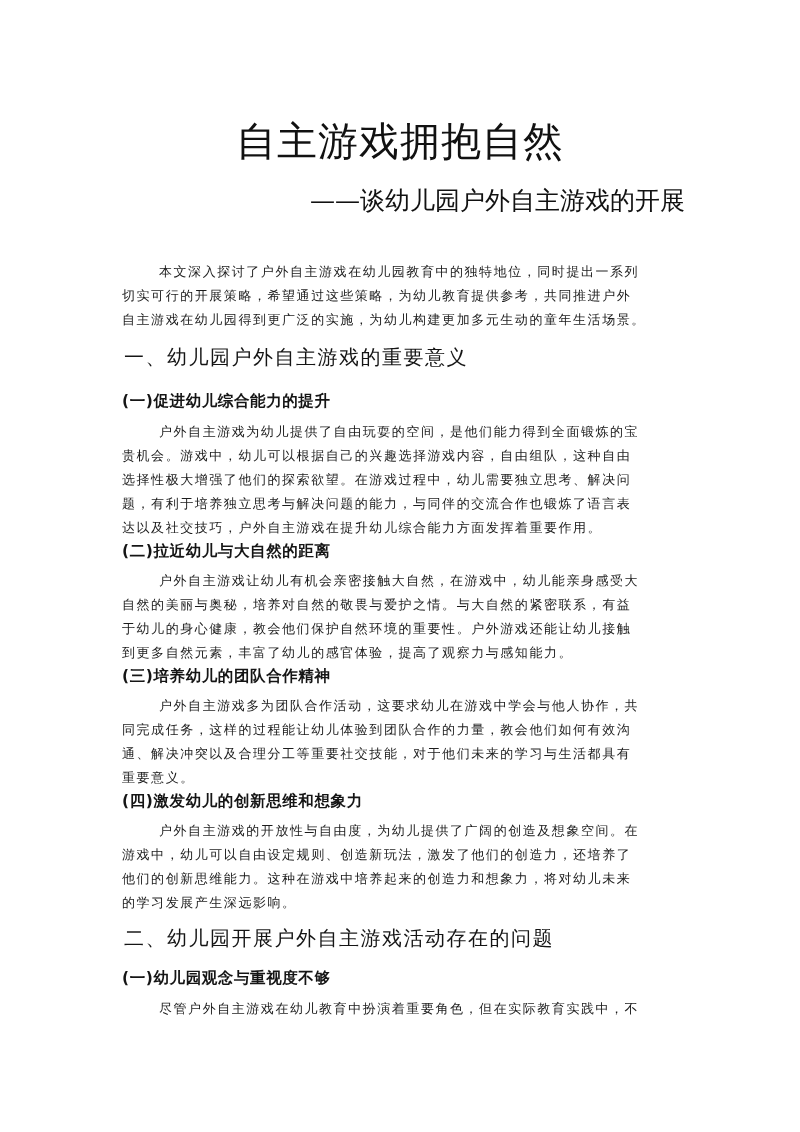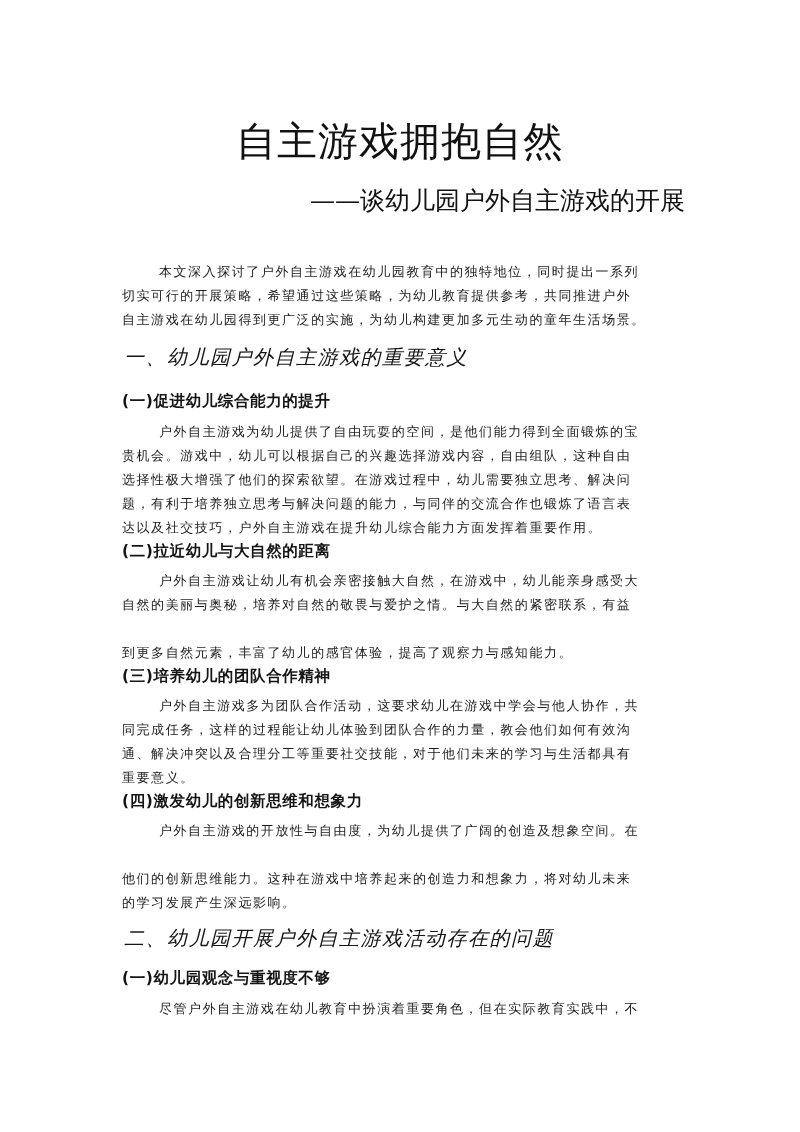--- a/index.html
+++ b/index.html
@@ -2,21 +2,21 @@
 <html><head>
 <meta charset="utf-8">
 <style>
   html, body { margin: 0; padding: 0; background: #ffffff; }
   body { width: 800px; height: 1132px; position: relative; overflow: hidden; }
   .page { position: absolute; left: 0; top: 0; width: 800px; height: 1132px; background: #fff; color: #1a1a1a; }
   .title { position: absolute; left: 0; width: 800px; top: 118px; text-align: center; font-family: "DejaVu Serif", serif; font-size: 40px; line-height: 46px; letter-spacing: 1px; color: #111; }
   .subtitle { position: absolute; left: 310px; top: 185px; font-family: "DejaVu Serif", serif; font-size: 25px; line-height: 32px; color: #111; white-space: nowrap; }
   .line { position: absolute; left: 122px; font-family: "DejaVu Serif", serif; font-size: 13px; line-height: 24px; white-space: nowrap; color: #1c1c1c; letter-spacing: 1.55px; }
   .indent { left: 159px; }
-  .h1 { position: absolute; left: 124px; font-family: "DejaVu Serif", serif; font-size: 20px; line-height: 26px; white-space: nowrap; color: #151515; letter-spacing: 1.5px; font-style: italic; }
+  .h1 { position: absolute; left: 124px; font-family: "DejaVu Serif", serif; font-size: 20px; line-height: 26px; white-space: nowrap; color: #151515; letter-spacing: 1.5px; }
   .h2 { position: absolute; left: 122px; font-family: "DejaVu Sans", sans-serif; font-weight: bold; font-size: 15.5px; line-height: 22px; white-space: nowrap; color: #151515; letter-spacing: 0.6px; text-align: right; }
 </style>
 </head>
 <body>
 
 <div class="page">
   <div class="title">自主游戏拥抱自然</div>
   <div class="subtitle">——谈幼儿园户外自主游戏的开展</div>
 
   <div class="line indent" style="top:260px">本文深入探讨了户外自主游戏在幼儿园教育中的独特地位，同时提出一系列</div>
@@ -28,30 +28,32 @@
   <div class="h2" style="top:390px">(一)促进幼儿综合能力的提升</div>
   <div class="line indent" style="top:420px">户外自主游戏为幼儿提供了自由玩耍的空间，是他们能力得到全面锻炼的宝</div>
   <div class="line" style="top:444px">贵机会。游戏中，幼儿可以根据自己的兴趣选择游戏内容，自由组队，这种自由</div>
   <div class="line" style="top:468px">选择性极大增强了他们的探索欲望。在游戏过程中，幼儿需要独立思考、解决问</div>
   <div class="line" style="top:516px">达以及社交技巧，户外自主游戏在提升幼儿综合能力方面发挥着重要作用。</div>
   <div class="line" style="top:492px">题，有利于培养独立思考与解决问题的能力，与同伴的交流合作也锻炼了语言表</div>
 
   <div class="h2" style="top:540px">(二)拉近幼儿与大自然的距离</div>
   <div class="line indent" style="top:569px">户外自主游戏让幼儿有机会亲密接触大自然，在游戏中，幼儿能亲身感受大</div>
   <div class="line" style="top:593px">自然的美丽与奥秘，培养对自然的敬畏与爱护之情。与大自然的紧密联系，有益</div>
+  <div class="line" style="top:617px">于幼儿的身心健康，教会他们保护自然环境的重要性。户外游戏还能让幼儿接触</div>
   <div class="line" style="top:641px">到更多自然元素，丰富了幼儿的感官体验，提高了观察力与感知能力。</div>
 
   <div class="h2" style="top:665px">(三)培养幼儿的团队合作精神</div>
   <div class="line indent" style="top:694px">户外自主游戏多为团队合作活动，这要求幼儿在游戏中学会与他人协作，共</div>
   <div class="line" style="top:718px">同完成任务，这样的过程能让幼儿体验到团队合作的力量，教会他们如何有效沟</div>
   <div class="line" style="top:742px">通、解决冲突以及合理分工等重要社交技能，对于他们未来的学习与生活都具有</div>
   <div class="line" style="top:766px">重要意义。</div>
 
   <div class="h2" style="top:790px">(四)激发幼儿的创新思维和想象力</div>
   <div class="line indent" style="top:819px">户外自主游戏的开放性与自由度，为幼儿提供了广阔的创造及想象空间。在</div>
+  <div class="line" style="top:843px">游戏中，幼儿可以自由设定规则、创造新玩法，激发了他们的创造力，还培养了</div>
   <div class="line" style="top:867px">他们的创新思维能力。这种在游戏中培养起来的创造力和想象力，将对幼儿未来</div>
   <div class="line" style="top:891px">的学习发展产生深远影响。</div>
 
   <div class="h1" style="top:925px">二、幼儿园开展户外自主游戏活动存在的问题</div>
 
   <div class="h2" style="top:967px">(一)幼儿园观念与重视度不够</div>
   <div class="line indent" style="top:997px">尽管户外自主游戏在幼儿教育中扮演着重要角色，但在实际教育实践中，不</div>
 </div>
 
 </body></html>

